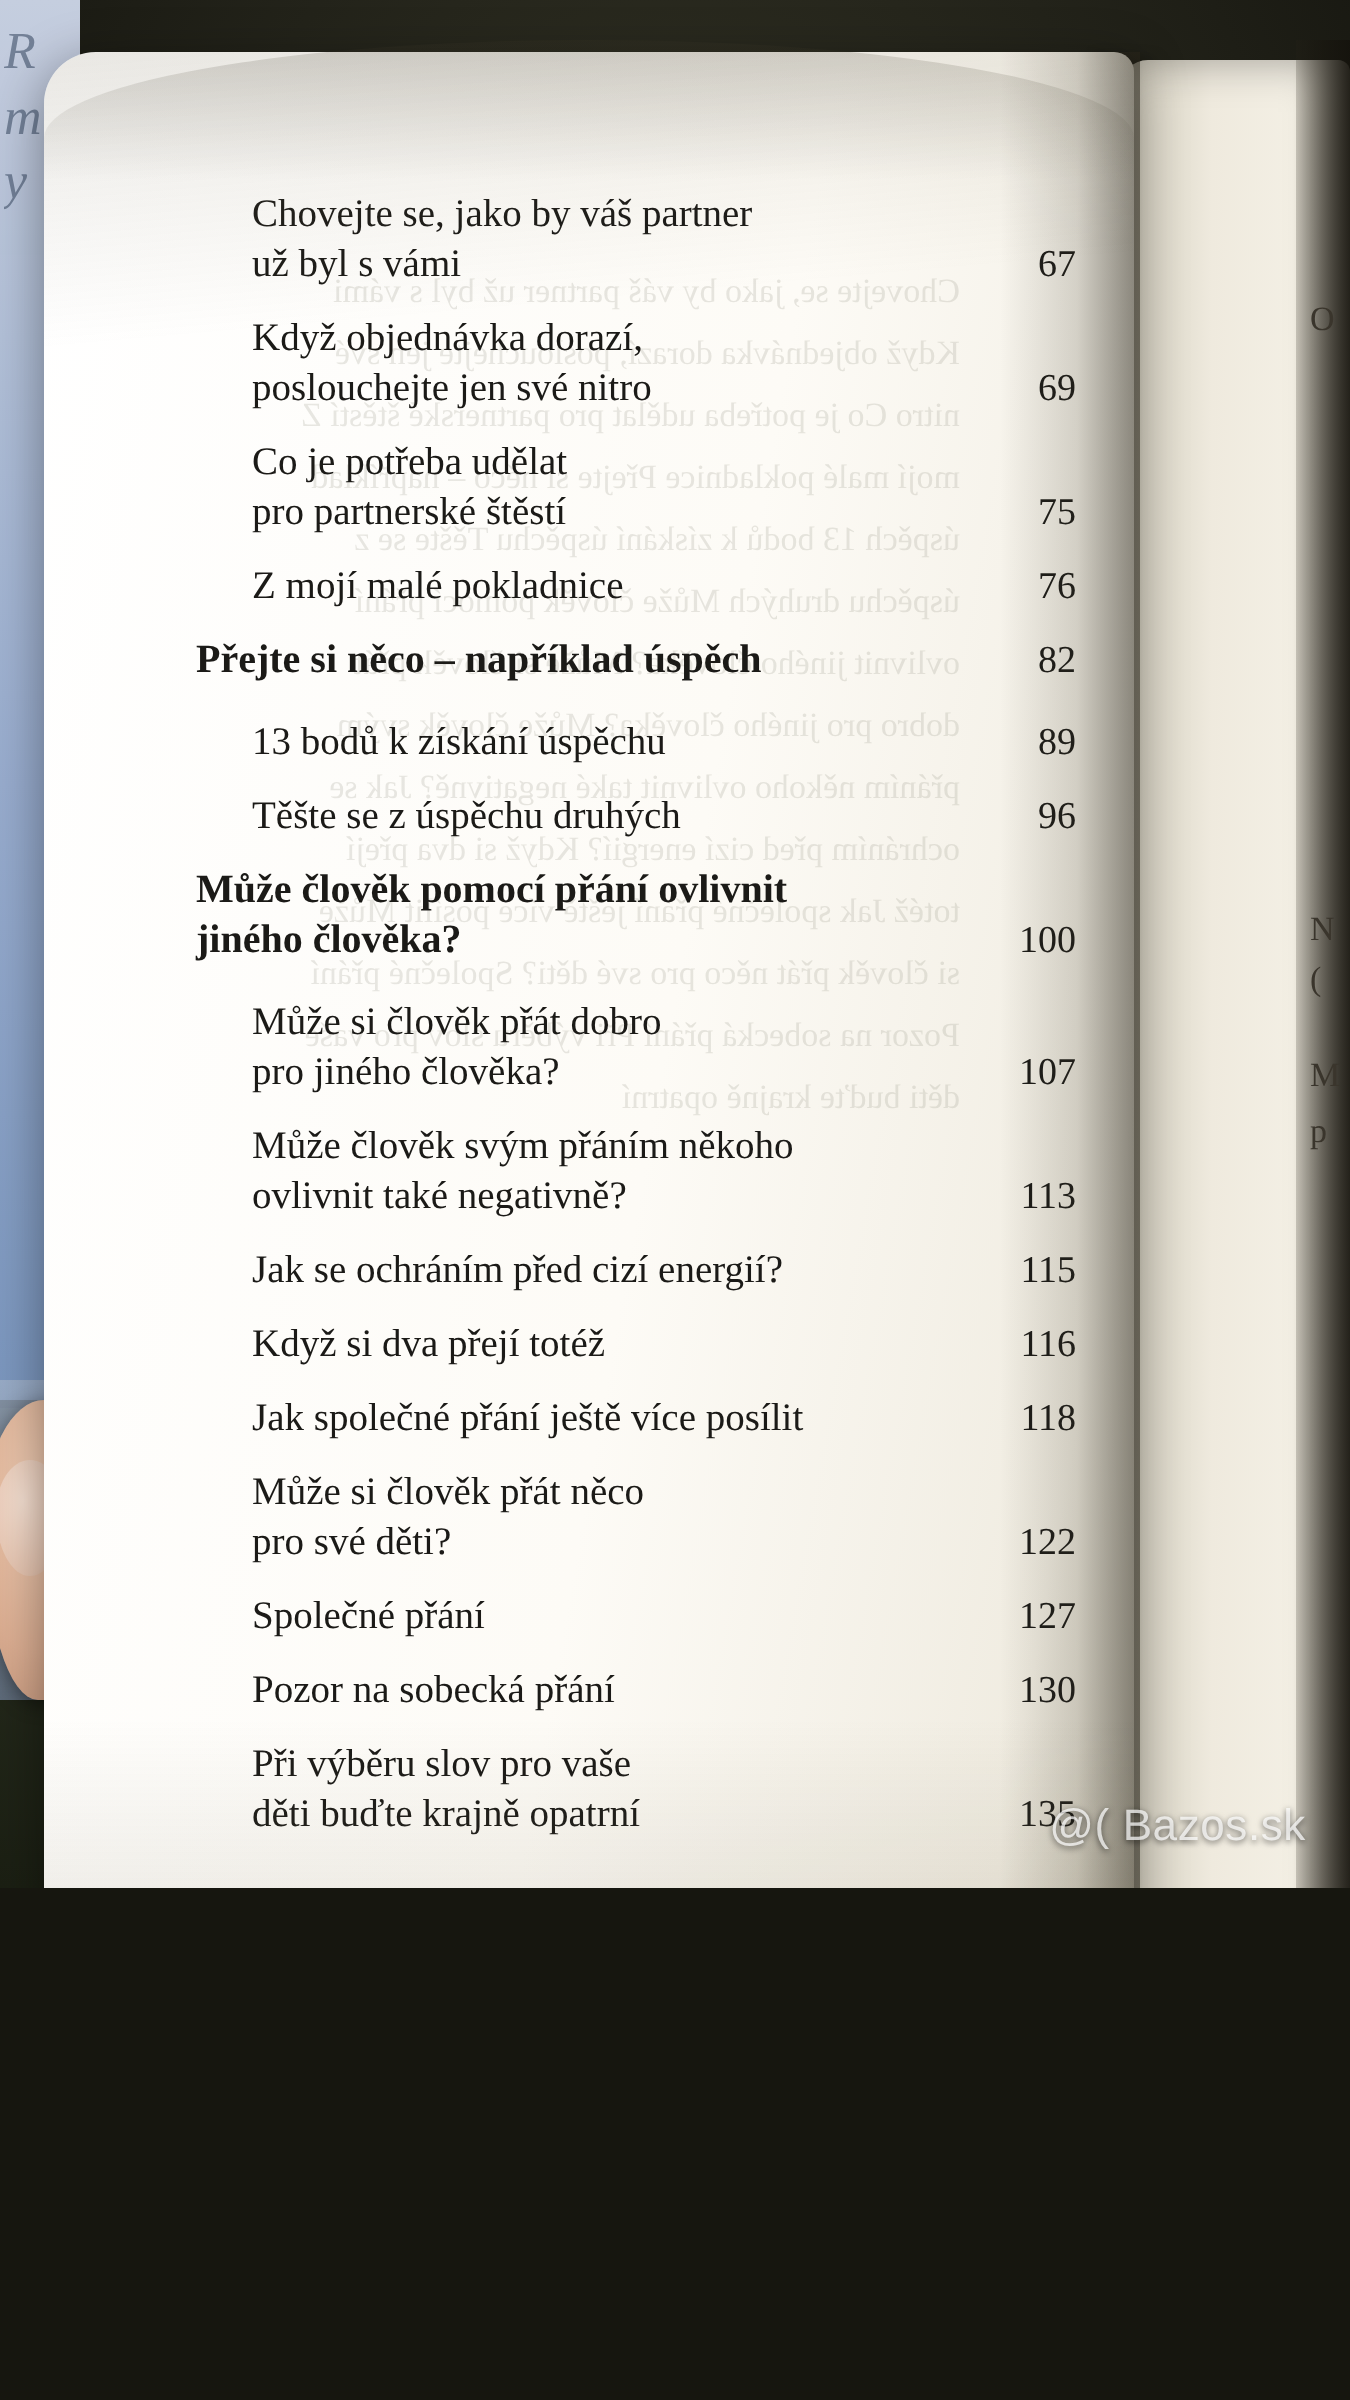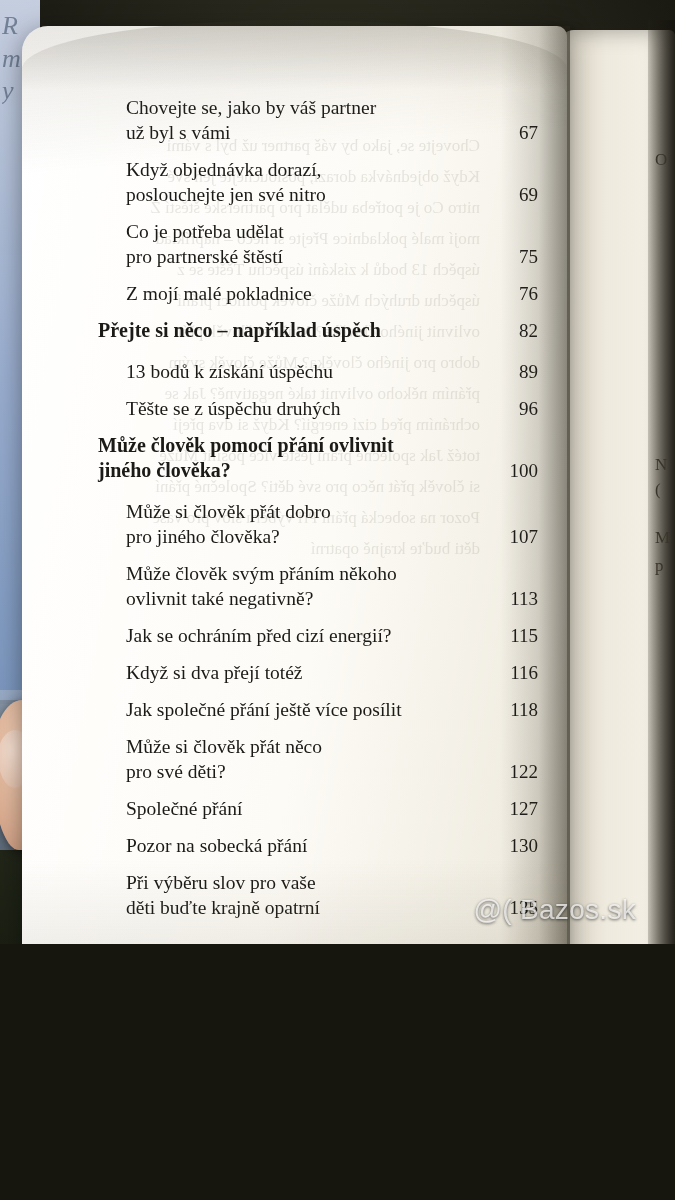--- a/index.html
+++ b/index.html
@@ -197,25 +197,25 @@
     background:
       linear-gradient(175deg, rgba(120,110,85,.16) 0%, rgba(255,255,255,0) 14%),
       linear-gradient(0deg, rgba(120,110,85,.22) 0%, rgba(255,255,255,0) 18%);
     pointer-events: none;
     border-radius: 26px 10px 8px 26px;
   }
 
   
   .watermark {
     position: absolute;
-    right: 39px;
+    right: 22px;
     bottom: 18px;
     color: rgba(255,255,255,.72);
     font-family: "Liberation Sans", sans-serif;
-    font-size: 28px;
+    font-size: 22px;
     letter-spacing: .3px;
     text-shadow: 0 1px 3px rgba(0,0,0,.6);
   }
 </style>
 </head>
 <body>
 
 <div id="shot">
 
   <div class="backdrop"></div>

